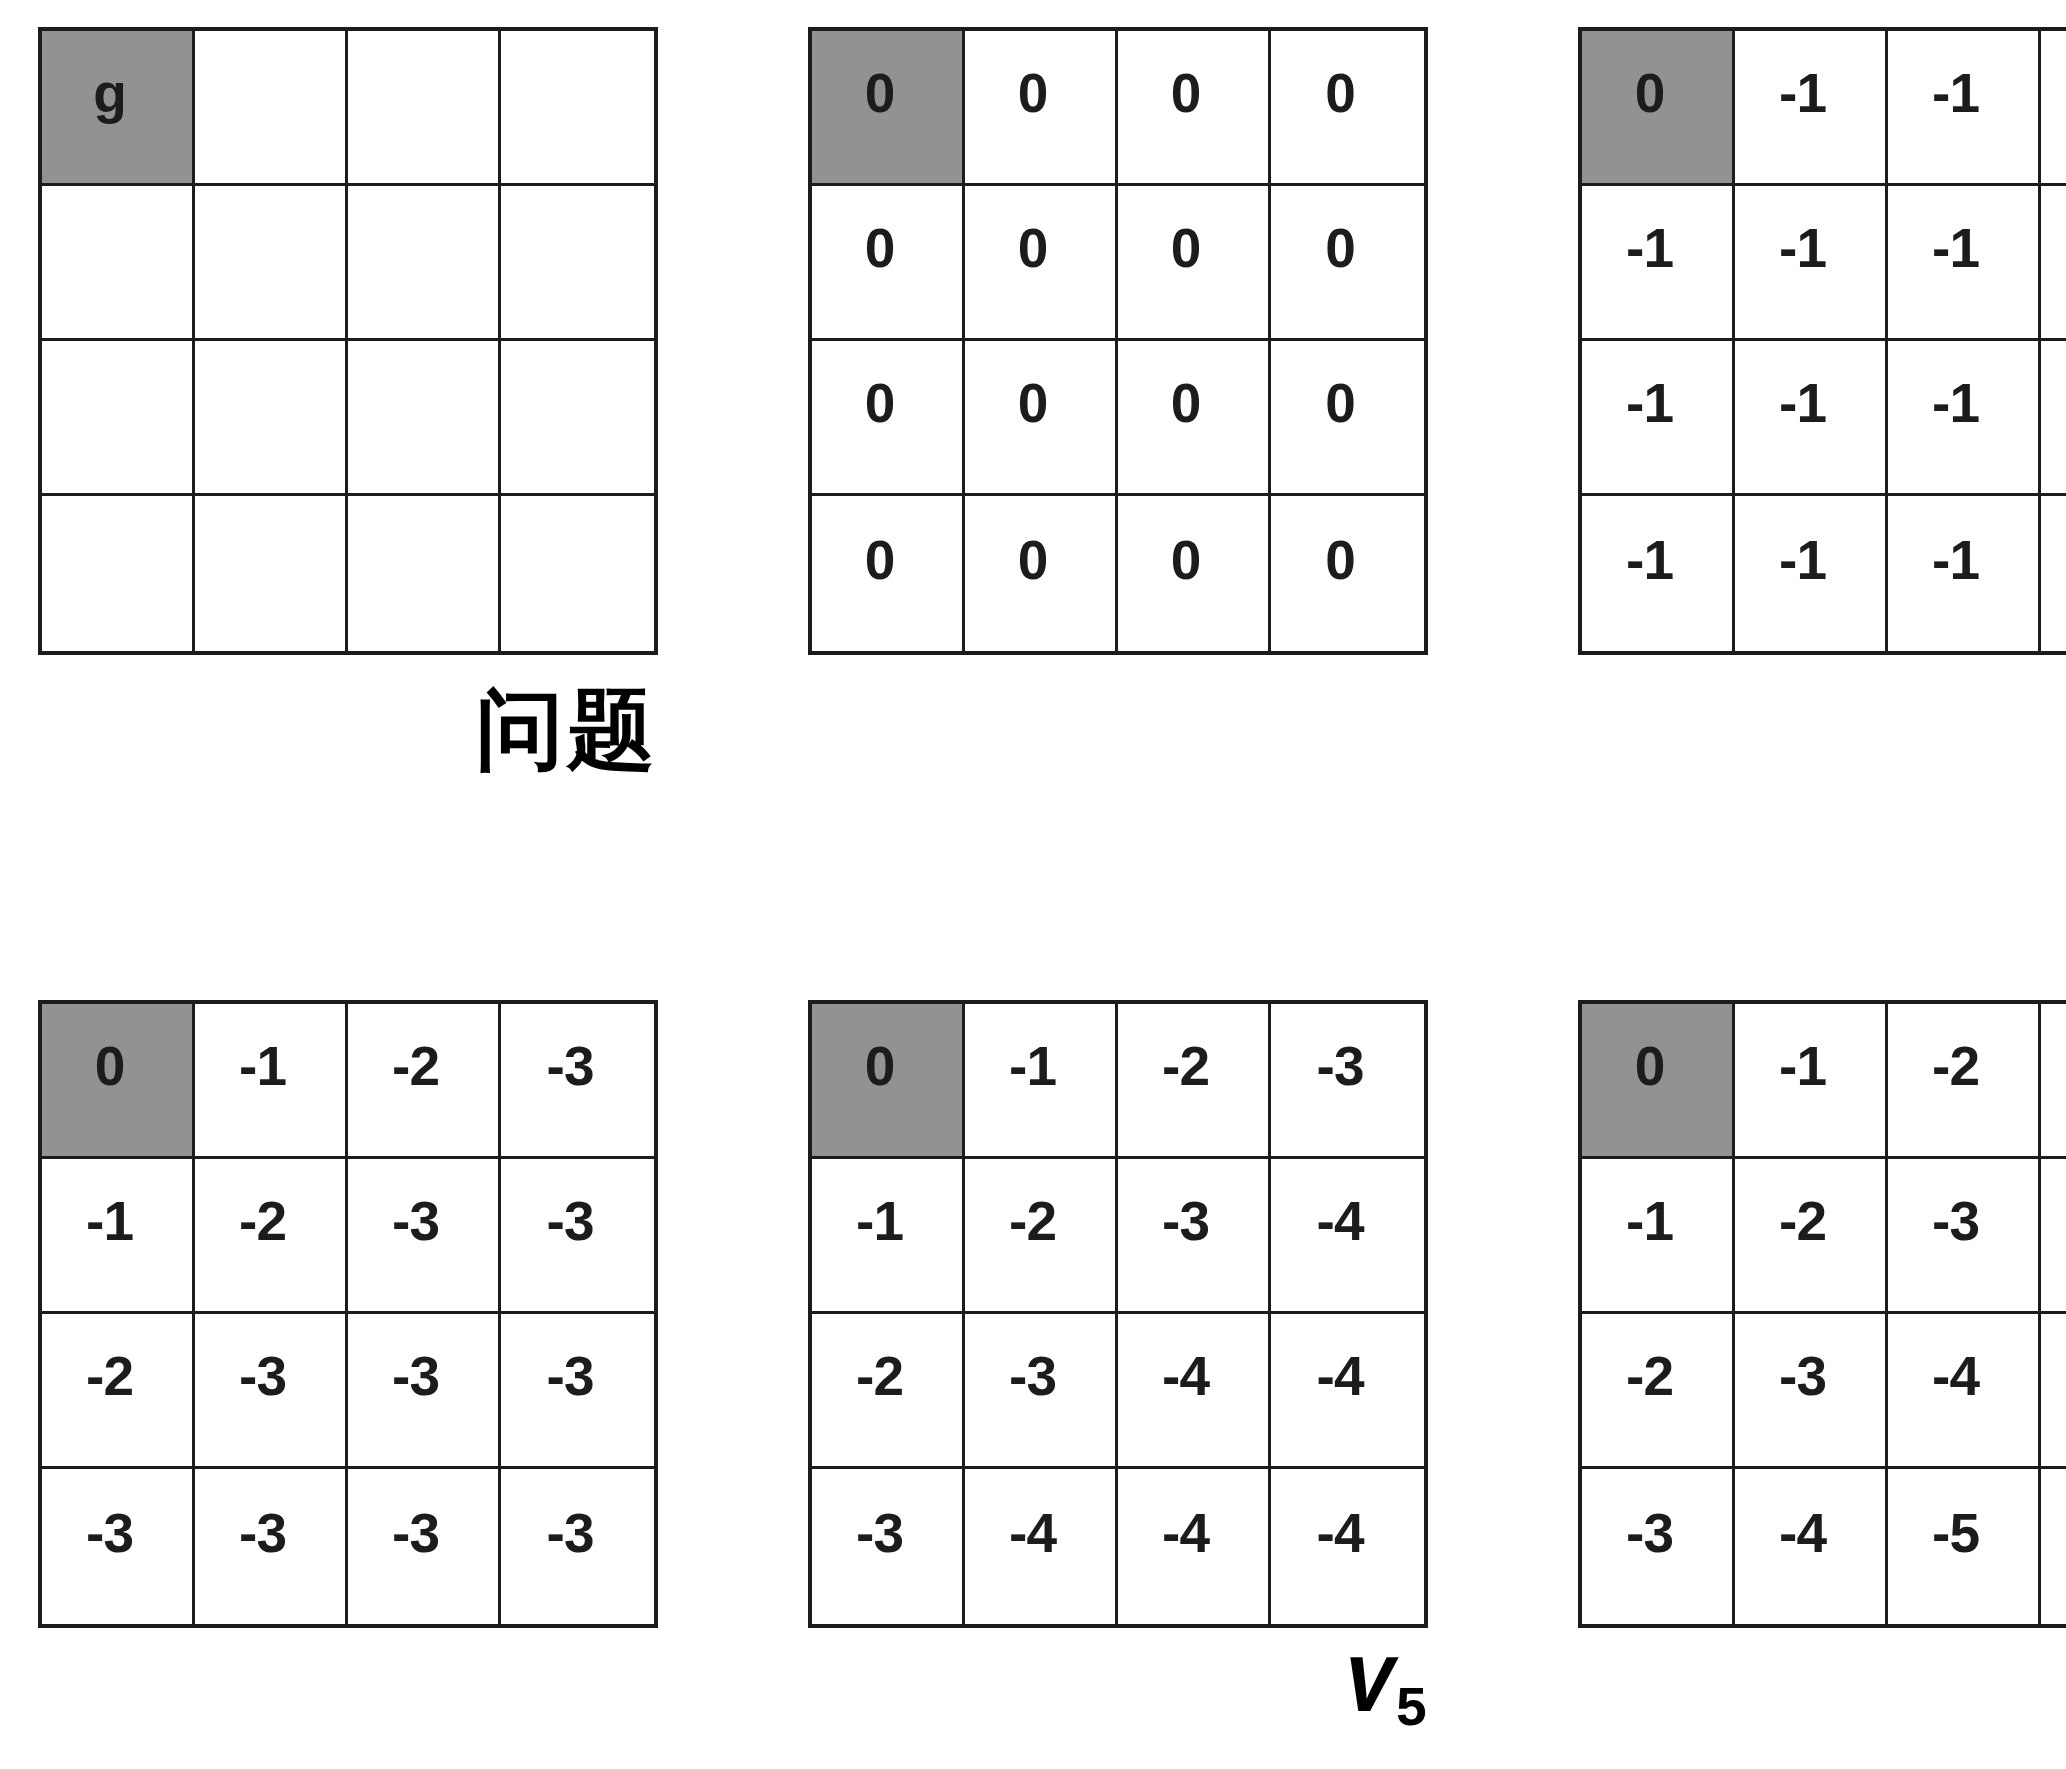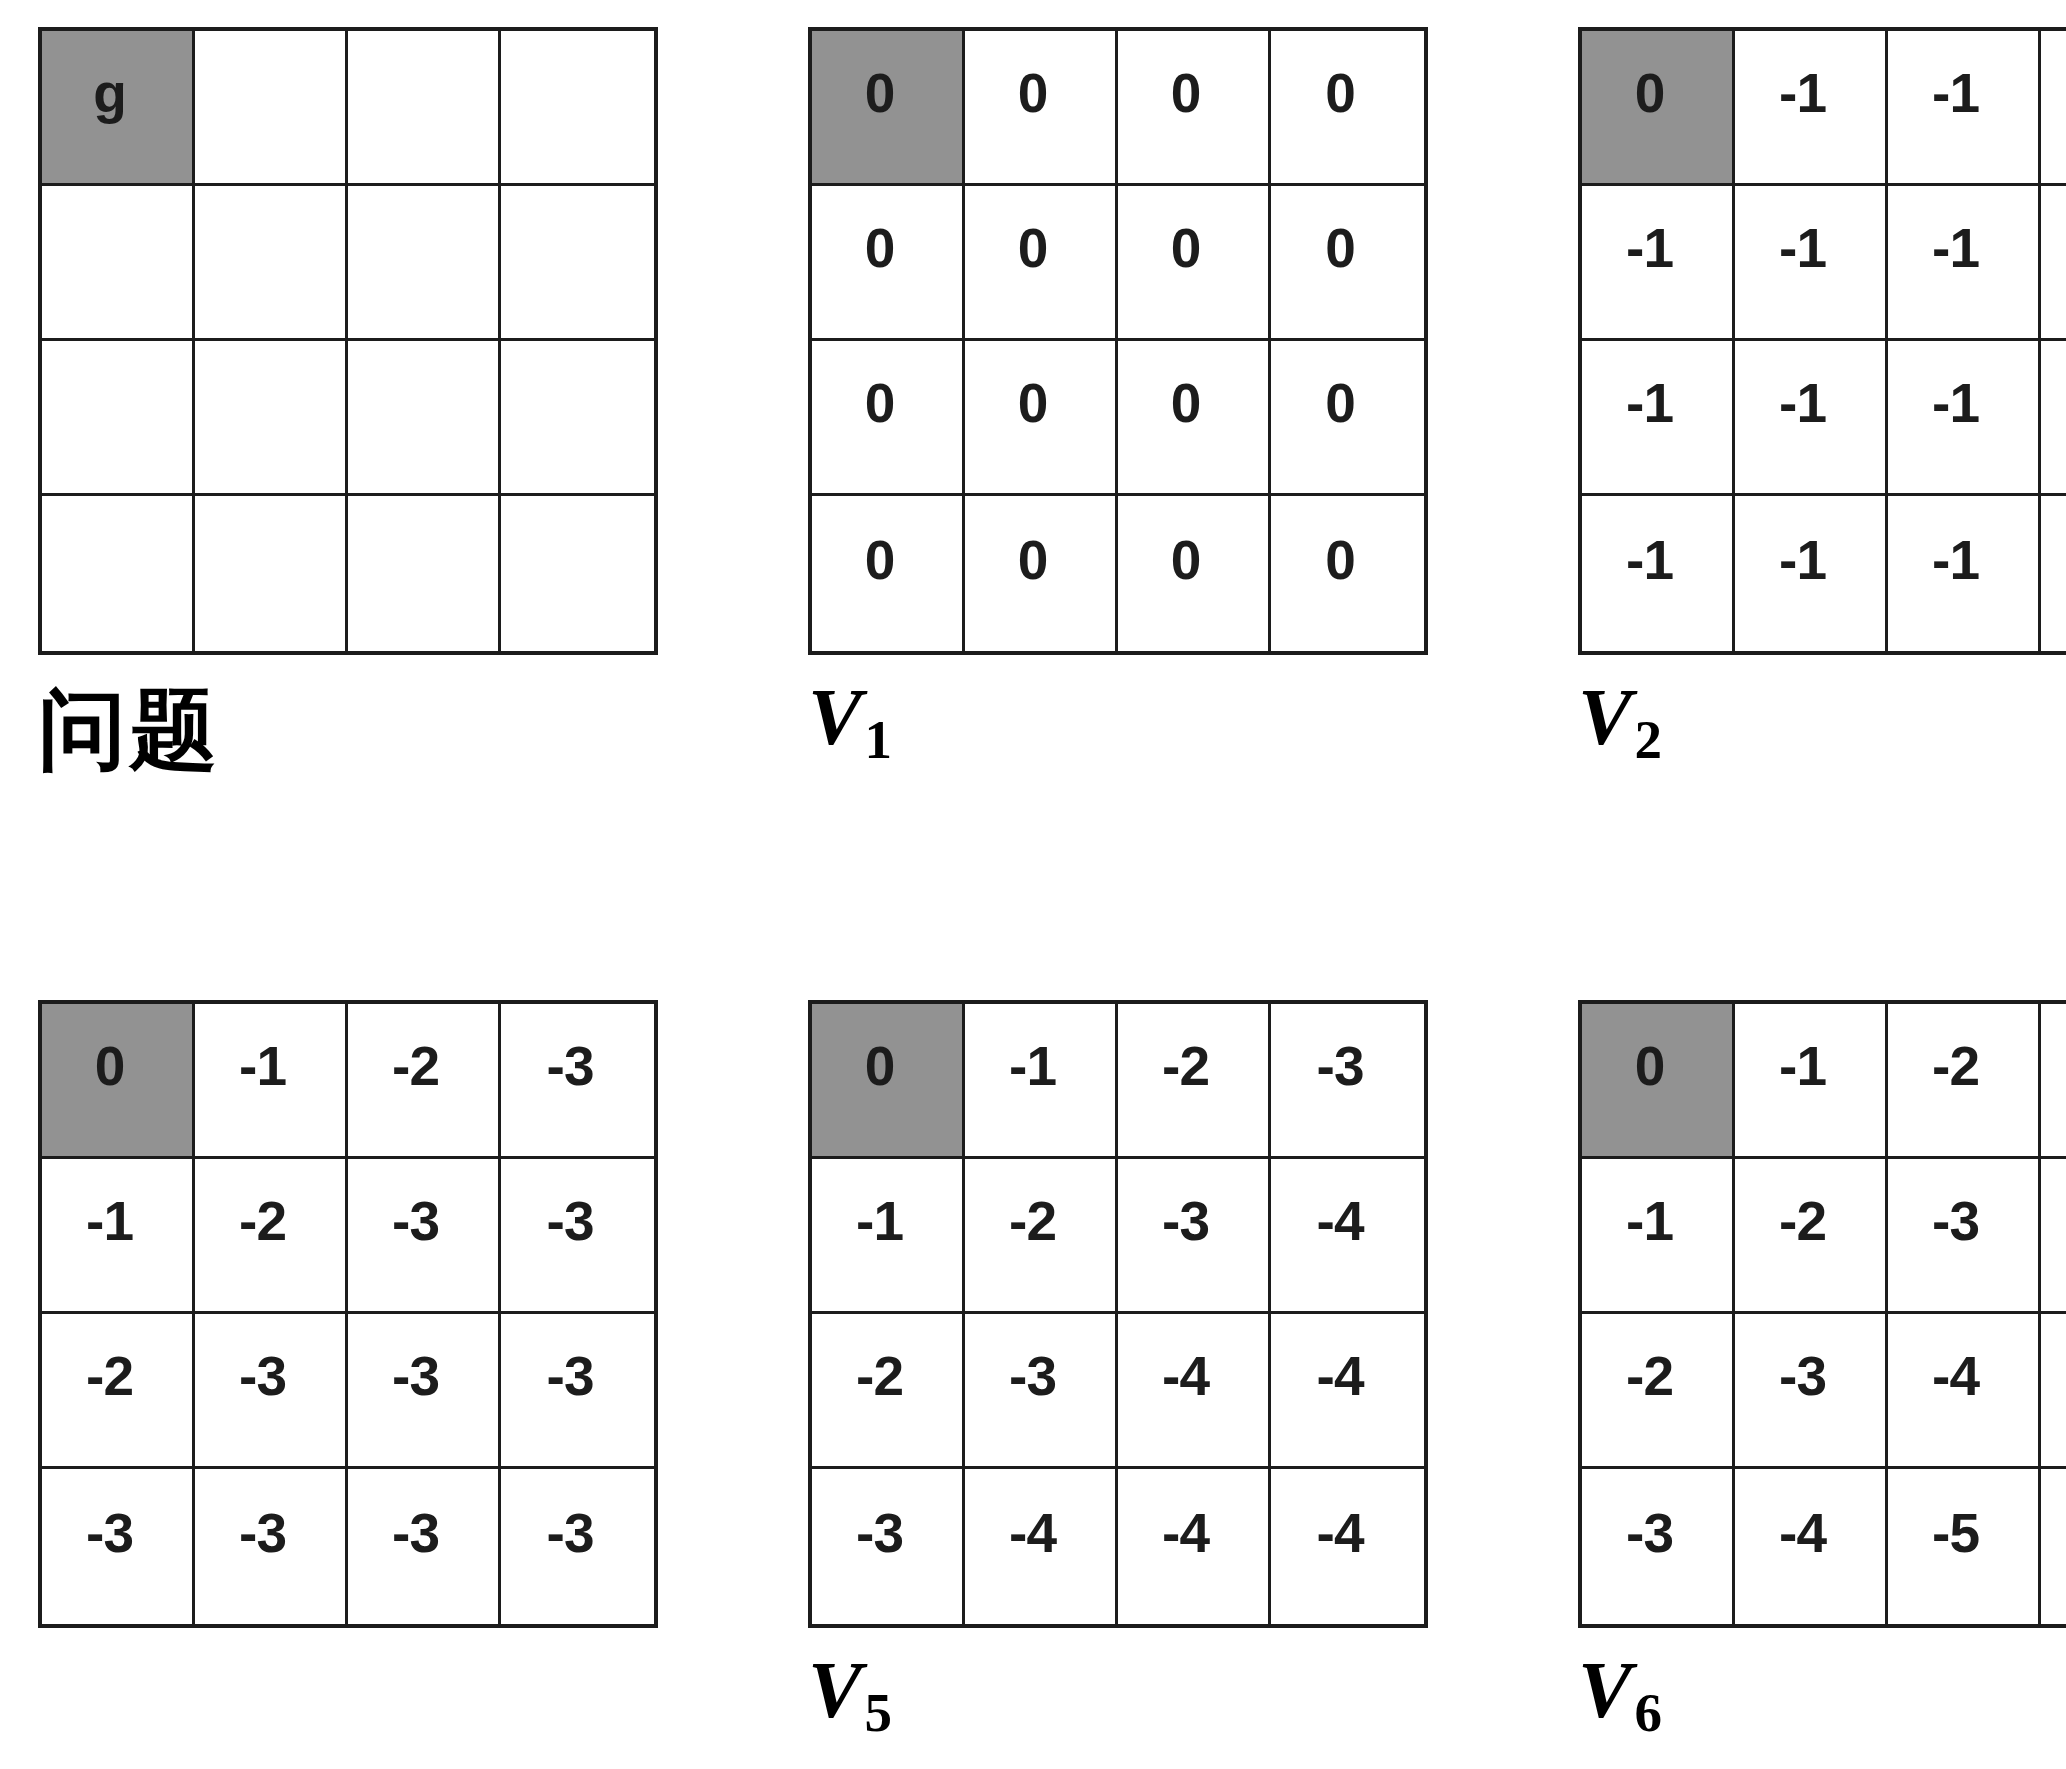--- a/index.html
+++ b/index.html
@@ -44,23 +44,23 @@
   .num {
     font-size: 55px;
     font-weight: 700;
     color: var(--text, #1c1c1c);
     letter-spacing: -0.8px;
     transform: translate(-7.4px, -14px);
     white-space: nowrap;
   }
   .caption {
     margin-top: 15.7px;
-    text-align: left;
+    text-align: right;
     color: #000000;
-    font-family: Liberation Serif, serif;
+    font-family: Liberation Mono, monospace;
   }
   .cap-main {
     font-size: 81px;
     font-weight: 700;
   }
   .cap-main.italic { font-style: italic; }
   .cap-main.cjk { font-size: 88px; font-style: normal; letter-spacing: 3.3px; }
   .cap-sub {
     font-size: 55px;
     font-weight: 700;
@@ -172,21 +172,20 @@
           <div class="cell">
             <span class="num">0</span>
           </div>
           <div class="cell">
             <span class="num">0</span>
           </div>
           <div class="cell">
             <span class="num">0</span>
           </div>
         </div>
-        <figcaption class="caption"><span class="cap-main italic">V</span><span class="cap-sub">1</span></figcaption>
       </figure>
       <figure class="fig">
         <div class="grid">
           <div class="cell hl">
             <span class="num">0</span>
           </div>
           <div class="cell">
             <span class="num">-1</span>
           </div>
           <div class="cell">

